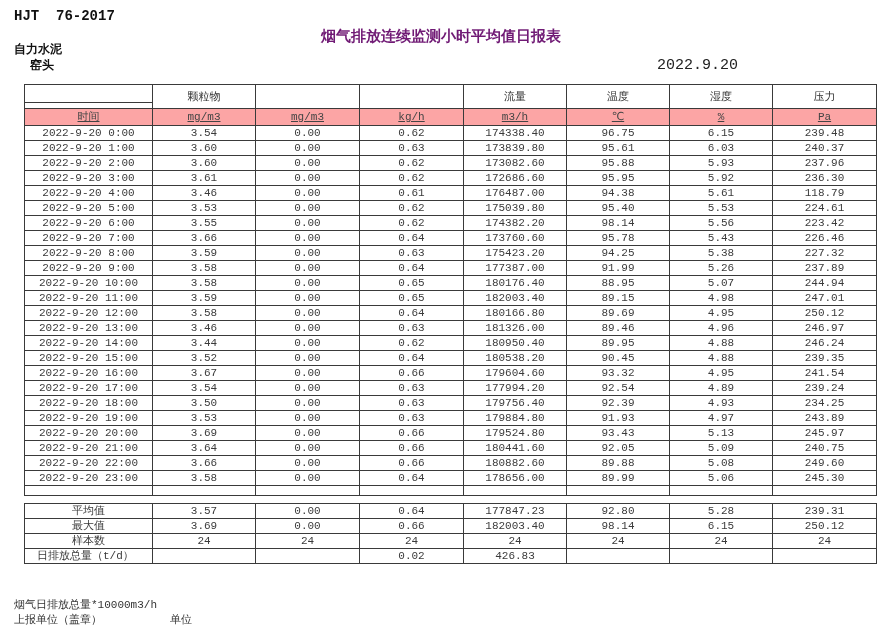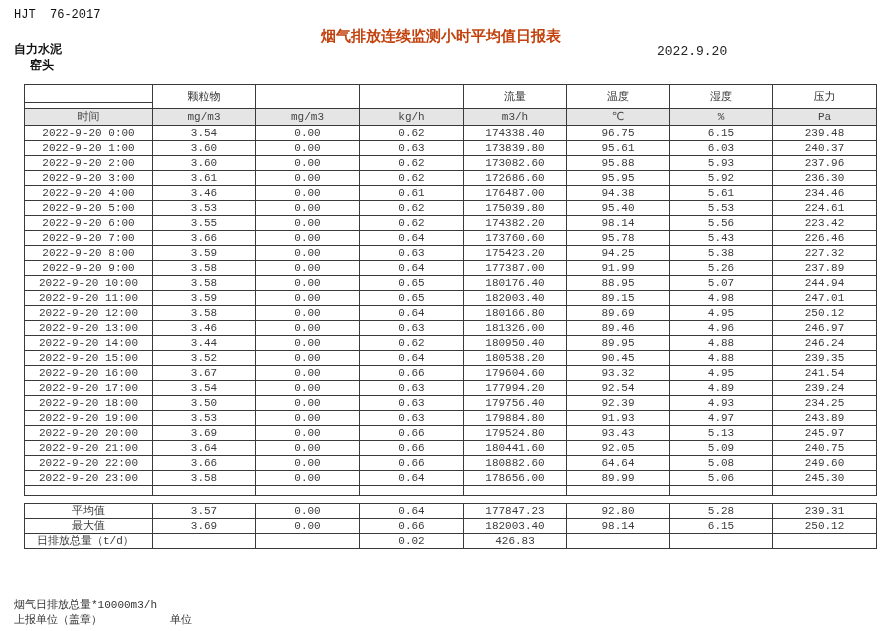--- a/index.html
+++ b/index.html
@@ -1,34 +1,34 @@
 <!DOCTYPE html>
 <html><head>
 <meta charset="utf-8">
 <style>
   * { margin: 0; padding: 0; box-sizing: border-box; }
   html, body { width: 882px; height: 631px; background: #ffffff; overflow: hidden; position: relative; }
   body { font-family: "Liberation Mono", "DejaVu Sans", monospace, sans-serif; color: #3a3a3a; }
 
   .abs { position: absolute; }
 
-  .std-no   { left: 14px; top: 8px;  font-size: 12px; font-weight: normal; color: #111; white-space: pre; }
-  .title    { left: 0; top: 27px; width: 882px; text-align: center; font-size: 15px; font-weight: bold; color: #c2410c;
+  .std-no   { left: 14px; top: 8px;  font-size: 14px; font-weight: bold; color: #111; white-space: pre; }
+  .title    { left: 0; top: 27px; width: 882px; text-align: center; font-size: 15px; font-weight: bold; color: #701a75;
               font-family: "DejaVu Sans", "Liberation Sans", sans-serif; }
   .company  { left: 14px; top: 41px; font-size: 12px; font-weight: bold; color: #111; }
   .station  { left: 30px; top: 57px; font-size: 12px; font-weight: bold; color: #111; }
-  .date     { left: 657px; top: 44px; font-size: 13px; color: #222; }
+  .date     { left: 657px; top: 57px; font-size: 15px; color: #222; }
 
   .tbl-wrap { position: absolute; left: 24px; top: 84px; width: 771px; }
   table { border-collapse: collapse; table-layout: fixed; width: 852px; }
   td { border: 1px solid #3a3a3a; text-align: center; font-size: 11px; line-height: 14px;
        height: 15px; overflow: hidden; white-space: nowrap; color: #3a3a3a; }
   .hdr-row-a td { height: 18px; font-size: 11px; color: #333; }
   .hdr-row-b td { height: 6px; }
-  .unit-row td { background: #e5e5e5; height: 17px; color: #444; }
+  .unit-row td { background: #fca5a5; height: 17px; color: #444; text-decoration: underline; }
   .empty-gap-row td { height: 10px; }
   .summary { margin-top: 7px; }
   .summary tr:last-child td:first-child { text-align: left; padding-left: 12px; }
 
   .footer-note  { left: 14px;  top: 597px; font-size: 11px; color: #333; }
   .footer-stamp { left: 14px;  top: 612px; font-size: 11px; color: #333; text-align: center; }
   .footer-unit  { left: 170px; top: 612px; font-size: 11px; color: #333; }
 </style>
 </head>
 <body>
@@ -118,21 +118,21 @@
     <td>236.30</td>
   </tr>
         <tr>
     <td>2022-9-20 4:00</td>
     <td>3.46</td>
     <td>0.00</td>
     <td>0.61</td>
     <td>176487.00</td>
     <td>94.38</td>
     <td>5.61</td>
-    <td>234.46</td>
+    <td>118.79</td>
   </tr>
         <tr>
     <td>2022-9-20 5:00</td>
     <td>3.53</td>
     <td>0.00</td>
     <td>0.62</td>
     <td>175039.80</td>
     <td>95.40</td>
     <td>5.53</td>
     <td>224.61</td>
@@ -296,21 +296,21 @@
     <td>92.05</td>
     <td>5.09</td>
     <td>240.75</td>
   </tr>
         <tr>
     <td>2022-9-20 22:00</td>
     <td>3.66</td>
     <td>0.00</td>
     <td>0.66</td>
     <td>180882.60</td>
-    <td>64.64</td>
+    <td>89.88</td>
     <td>5.08</td>
     <td>249.60</td>
   </tr>
         <tr>
     <td>2022-9-20 23:00</td>
     <td>3.58</td>
     <td>0.00</td>
     <td>0.64</td>
     <td>178656.00</td>
     <td>89.99</td>
@@ -358,20 +358,30 @@
     <td>最大值</td>
     <td>3.69</td>
     <td>0.00</td>
     <td>0.66</td>
     <td>182003.40</td>
     <td>98.14</td>
     <td>6.15</td>
     <td>250.12</td>
   </tr>
         <tr>
+    <td>样本数</td>
+    <td>24</td>
+    <td>24</td>
+    <td>24</td>
+    <td>24</td>
+    <td>24</td>
+    <td>24</td>
+    <td>24</td>
+  </tr>
+        <tr>
     <td>日排放总量（t/d）</td>
     <td></td>
     <td></td>
     <td>0.02</td>
     <td>426.83</td>
     <td></td>
     <td></td>
     <td></td>
   </tr>
       </tbody>

